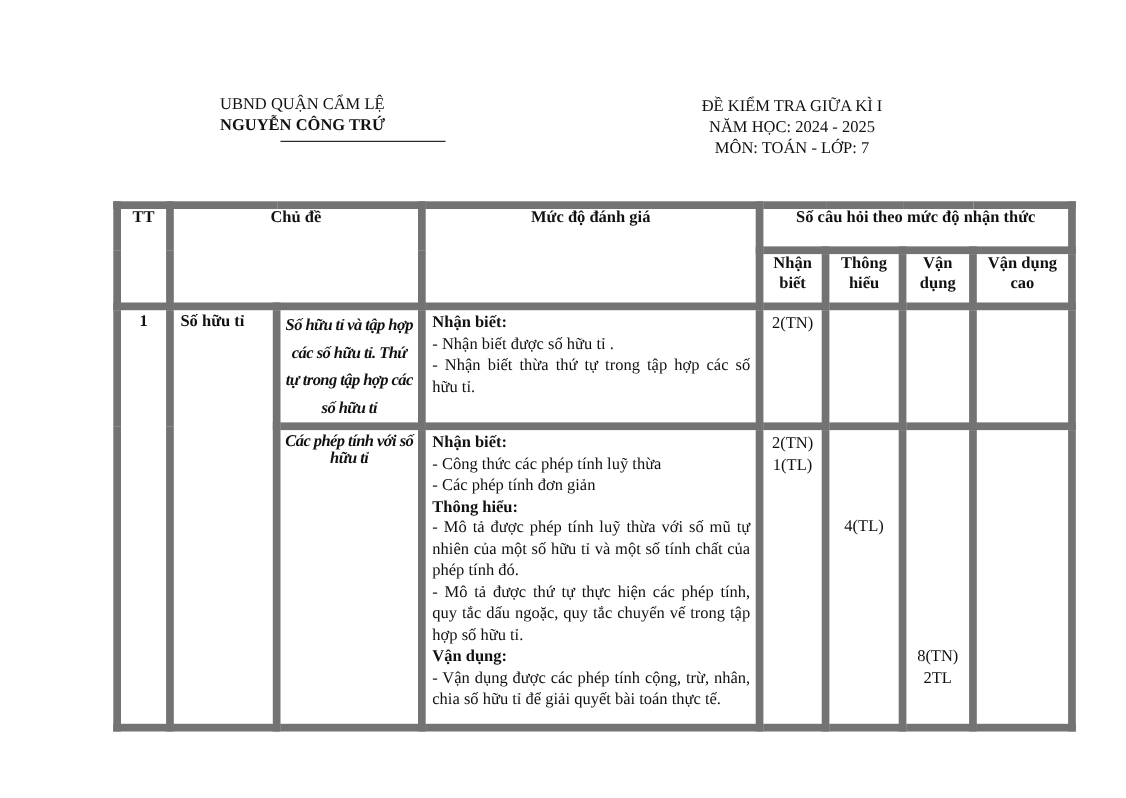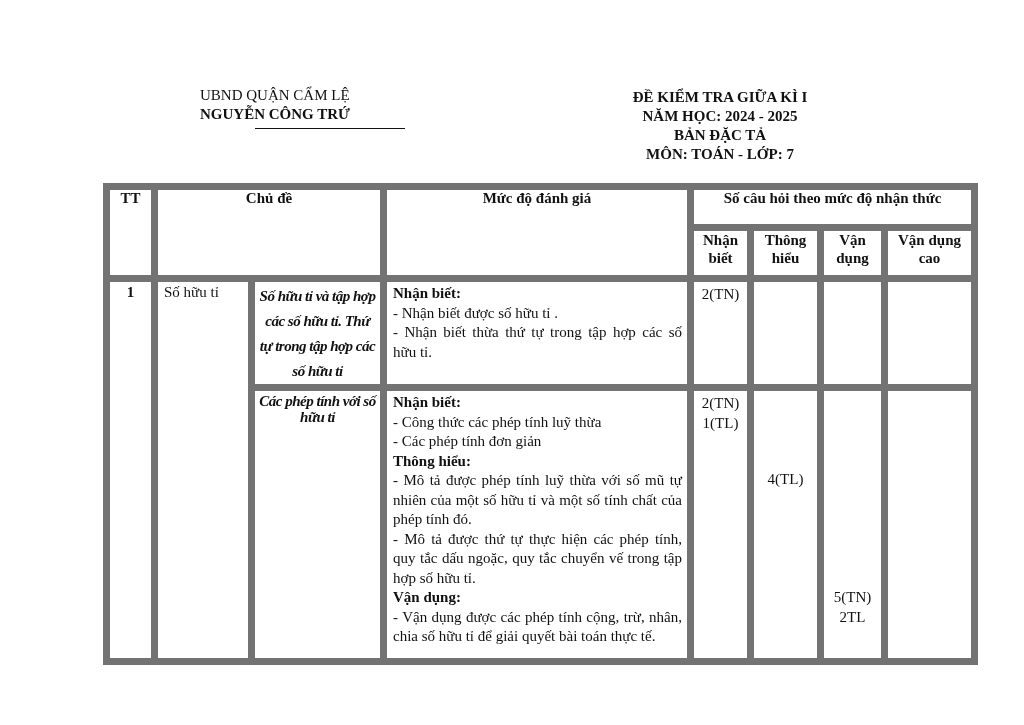--- a/index.html
+++ b/index.html
@@ -13,35 +13,35 @@
     text-align: left; font-size: 15px; line-height: 19px;
   }
   .hdr-left .l1 { font-weight: normal; }
   .hdr-left .l2, .hdr-left .l3 { font-weight: bold; }
   .hdr-left .rule {
     width: 150px; height: 0; border-top: 1px solid #111;
     margin: 4px auto 0 auto;
   }
   .hdr-right {
     position: absolute; left: 590px; top: 88px; width: 260px;
-    text-align: center; font-size: 15px; line-height: 19px; font-weight: bold;
+    text-align: center; font-size: 15px; line-height: 19px; font-weight: normal;
   }
   table.spec {
     position: absolute; left: 103px; top: 183px;
     border-collapse: collapse; table-layout: fixed;
     width: 869px; font-size: 15px;
   }
   table.spec td, table.spec th {
     border: 7px solid #737373; vertical-align: top; padding: 0;
   }
   th { font-weight: bold; }
   .h-top th { height: 34px; vertical-align: top; padding-top: 4px; text-align: center; }
   .h-sub th { height: 44px; line-height: 18px; text-align: center; vertical-align: top; padding-top: 2px; }
   .c-tt { text-align: center; font-weight: bold; padding-top: 2px !important; }
-  .c-topic { font-weight: normal; padding: 2px 0 0 6px !important; }
+  .c-topic { font-weight: bold; padding: 2px 0 0 6px !important; }
   .c-sub {
     font-style: italic; font-weight: bold; text-align: center;
     padding: 2px 4px 0 4px !important; line-height: 25px; letter-spacing: -0.5px;
   }
   .c-sub2 { line-height: 16px; }
   .c-desc { padding: 2px 5px 0 6px !important; line-height: 19.5px; text-align: justify; }
   .c-desc .lvl { font-weight: bold; display: block; }
   .c-desc .item { display: block; }
   .cnt { text-align: center; line-height: 20px; padding-top: 2px !important; }
   .cnt span { display: block; }
@@ -51,21 +51,20 @@
 
 <div class="hdr-left">
   <div class="l1">UBND QUẬN CẨM LỆ</div>
   <div class="l3">NGUYỄN CÔNG TRỨ</div>
   <div class="rule"></div>
 </div>
 
 <div class="hdr-right">
   <div>ĐỀ KIỂM TRA GIỮA KÌ I</div>
   <div>NĂM HỌC: 2024 - 2025</div>
-  <div>BẢN ĐẶC TẢ</div>
   <div>MÔN: TOÁN - LỚP: 7</div>
 </div>
 
 <table class="spec">
   <colgroup>
     <col style="width:48px">
       <col style="width:97px">
       <col style="width:132px">
       <col style="width:307px">
     <col style="width:60px">
@@ -117,19 +116,19 @@
       <span class="item">- Vận dụng được các phép tính cộng, trừ, nhân, chia số hữu tỉ để giải quyết bài toán thực tế.</span>
     </td>
     <td class="cnt">
       <span>2(TN)</span>
       <span>1(TL)</span>
     </td>
     <td class="cnt">
       <span style="margin-top:76px">4(TL)</span>
     </td>
     <td class="cnt">
-      <span style="margin-top:194px">5(TN)</span>
+      <span style="margin-top:194px">8(TN)</span>
       <span>2TL</span>
     </td>
     <td class="cnt"></td>
   </tr>
 </tbody>
   </table>
 
 </body></html>

